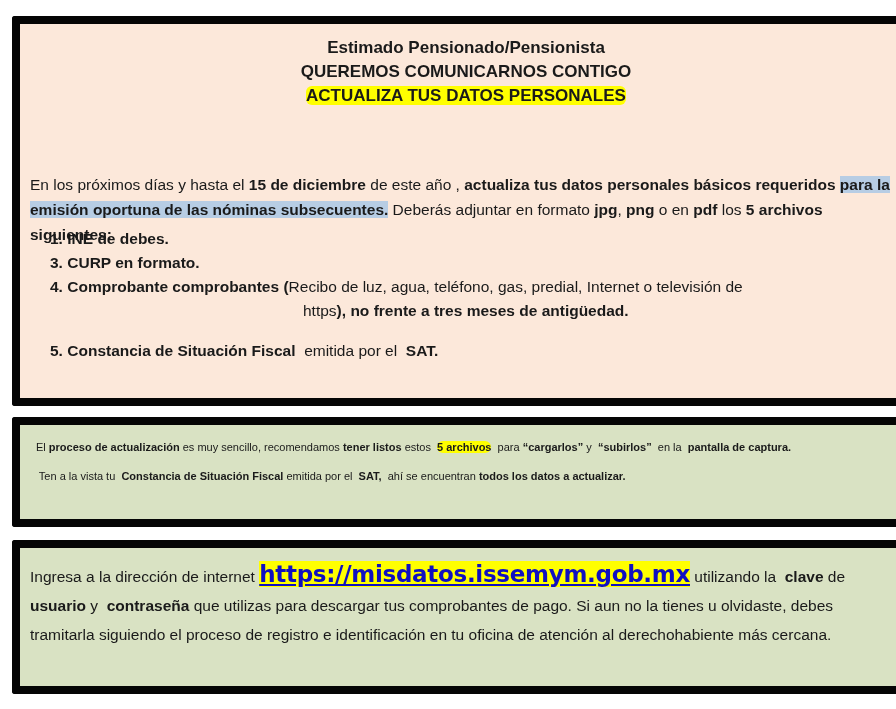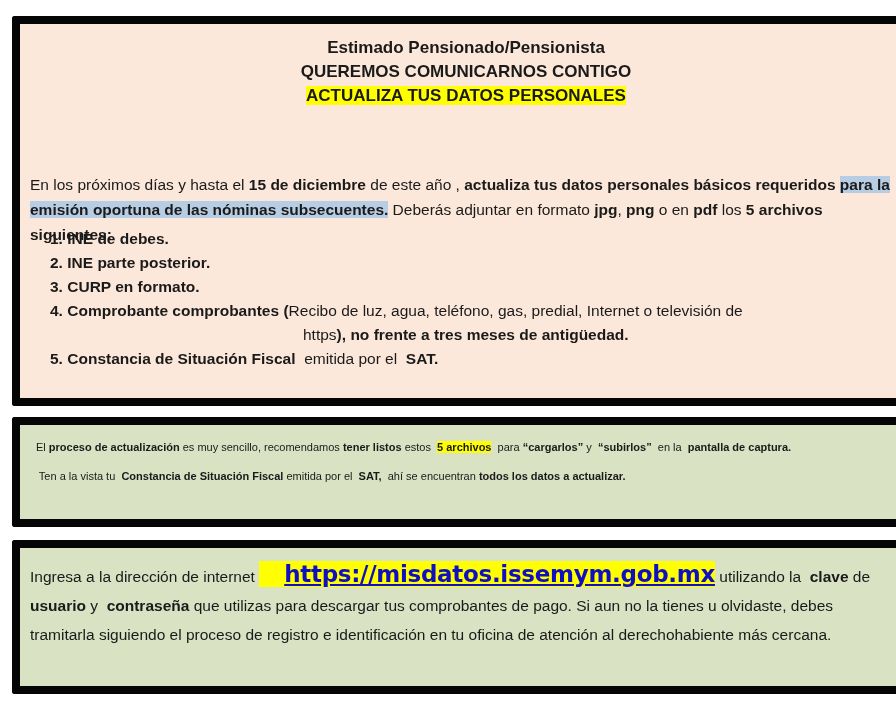--- a/index.html
+++ b/index.html
@@ -4,49 +4,48 @@
 <style>
   html, body { margin:0; padding:0; }
   body { width:896px; height:709px; background:#ffffff; position:relative; overflow:hidden;
          font-family:"Liberation Sans", "DejaVu Sans", sans-serif; color:#1a1a1a; }
   .box { position:absolute; left:12px; width:900px; border:8px solid #050505; border-right:none;
          box-sizing:border-box; border-radius:3px 0 0 3px; }
   .box1 { top:16px; height:390px; background:#fce8da; }
   .box2 { top:417px; height:110px; background:#d9e2c3; }
   .box3 { top:540px; height:154px; background:#d9e2c3; }
   .title { text-align:center; font-weight:bold; font-size:17px; line-height:24px; }
-  .hl { background:#ffff00; }
+  .hl { background:#ffff00;border-radius:6px; }
   .hlblue { background:#b7cde4; }
   b { font-weight:bold; }
   .p1 { position:absolute; left:10px; top:104px; width:860px; font-size:15.5px; line-height:25px;margin-top:44px; }
   .list { position:absolute; left:30px; top:203px; width:830px; font-size:15.5px; line-height:24px; }
   .list .cont { padding-left:253px; }
-  .list .item5 { }
+  .list .item5 { margin-top:16px; }
   .p2 { position:absolute; left:16px; top:8px; width:860px; font-size:11px; line-height:29px; }
   .p3 { position:absolute; left:10px; top:12px; width:862px; font-size:15.5px; line-height:29px; }
   .url { color:#1010c0; text-decoration:underline; font-weight:bold; font-size:23px; background:#ffff00;
-         font-family:"DejaVu Sans", sans-serif; letter-spacing:-0.3px;padding-left:25px; }
+         font-family:"DejaVu Sans", sans-serif; letter-spacing:-0.3px; }
 </style>
 </head>
 <body>
 
 <div class="box box1">
   <div style="padding-top:12px;">
     <div class="title">Estimado Pensionado/Pensionista</div>
     <div class="title">QUEREMOS COMUNICARNOS CONTIGO</div>
     <div class="title"><span class="hl">ACTUALIZA TUS DATOS PERSONALES</span></div>
   </div>
 
   <div class="p1">
     <span>En los próximos días y hasta el </span><b>15 de diciembre</b><span> de  este año ,  </span><b>actualiza tus datos personales básicos requeridos</b><span> </span><b class="hlblue">para la emisión oportuna de las nóminas subsecuentes.</b><span> Deberás  adjuntar en formato </span><b>jpg</b><span>, </span><b>png</b><span> o en  </span><b>pdf</b><span> los  </span><b>5 archivos siguientes:</b>
   </div>
 
   <div class="list">
     <div><b>1.</b>&nbsp;<b>INE de debes.</b></div>
-    <div><b>2.</b>&nbsp;<b>INE parte posterior.</b></div>
     <div><b>3.</b>&nbsp;<b>CURP en formato.</b></div>
     <div><b>4.</b>&nbsp;<b>Comprobante comprobantes (</b><span>Recibo de luz, agua, teléfono, gas, predial, Internet o televisión de</span></div>
     <div class="cont"><span>https</span><b>), no frente a tres meses de antigüedad.</b></div>
     <div class="item5"><b>5.</b>&nbsp;<b>Constancia de Situación Fiscal</b><span style="white-space:pre">  emitida por el  </span><b>SAT.</b></div>
   </div>
 </div>
 
 <div class="box box2">
   <div class="p2">
     <span>El </span><b>proceso de actualización</b><span> es muy sencillo, recomendamos </span><b>tener listos</b><span style="white-space:pre"> estos  </span><b class="hl">5 archivos</b><span style="white-space:pre">  para </span><b>“cargarlos”</b><span style="white-space:pre"> y  </span><b>“subirlos”</b><span style="white-space:pre">  en la  </span><b>pantalla de captura.</b><span style="white-space:pre"> Ten a la vista tu  </span><b>Constancia de Situación Fiscal</b><span style="white-space:pre"> emitida por el  </span><b>SAT,</b><span style="white-space:pre">  ahí se encuentran </span><b>todos los  datos a actualizar.</b>

